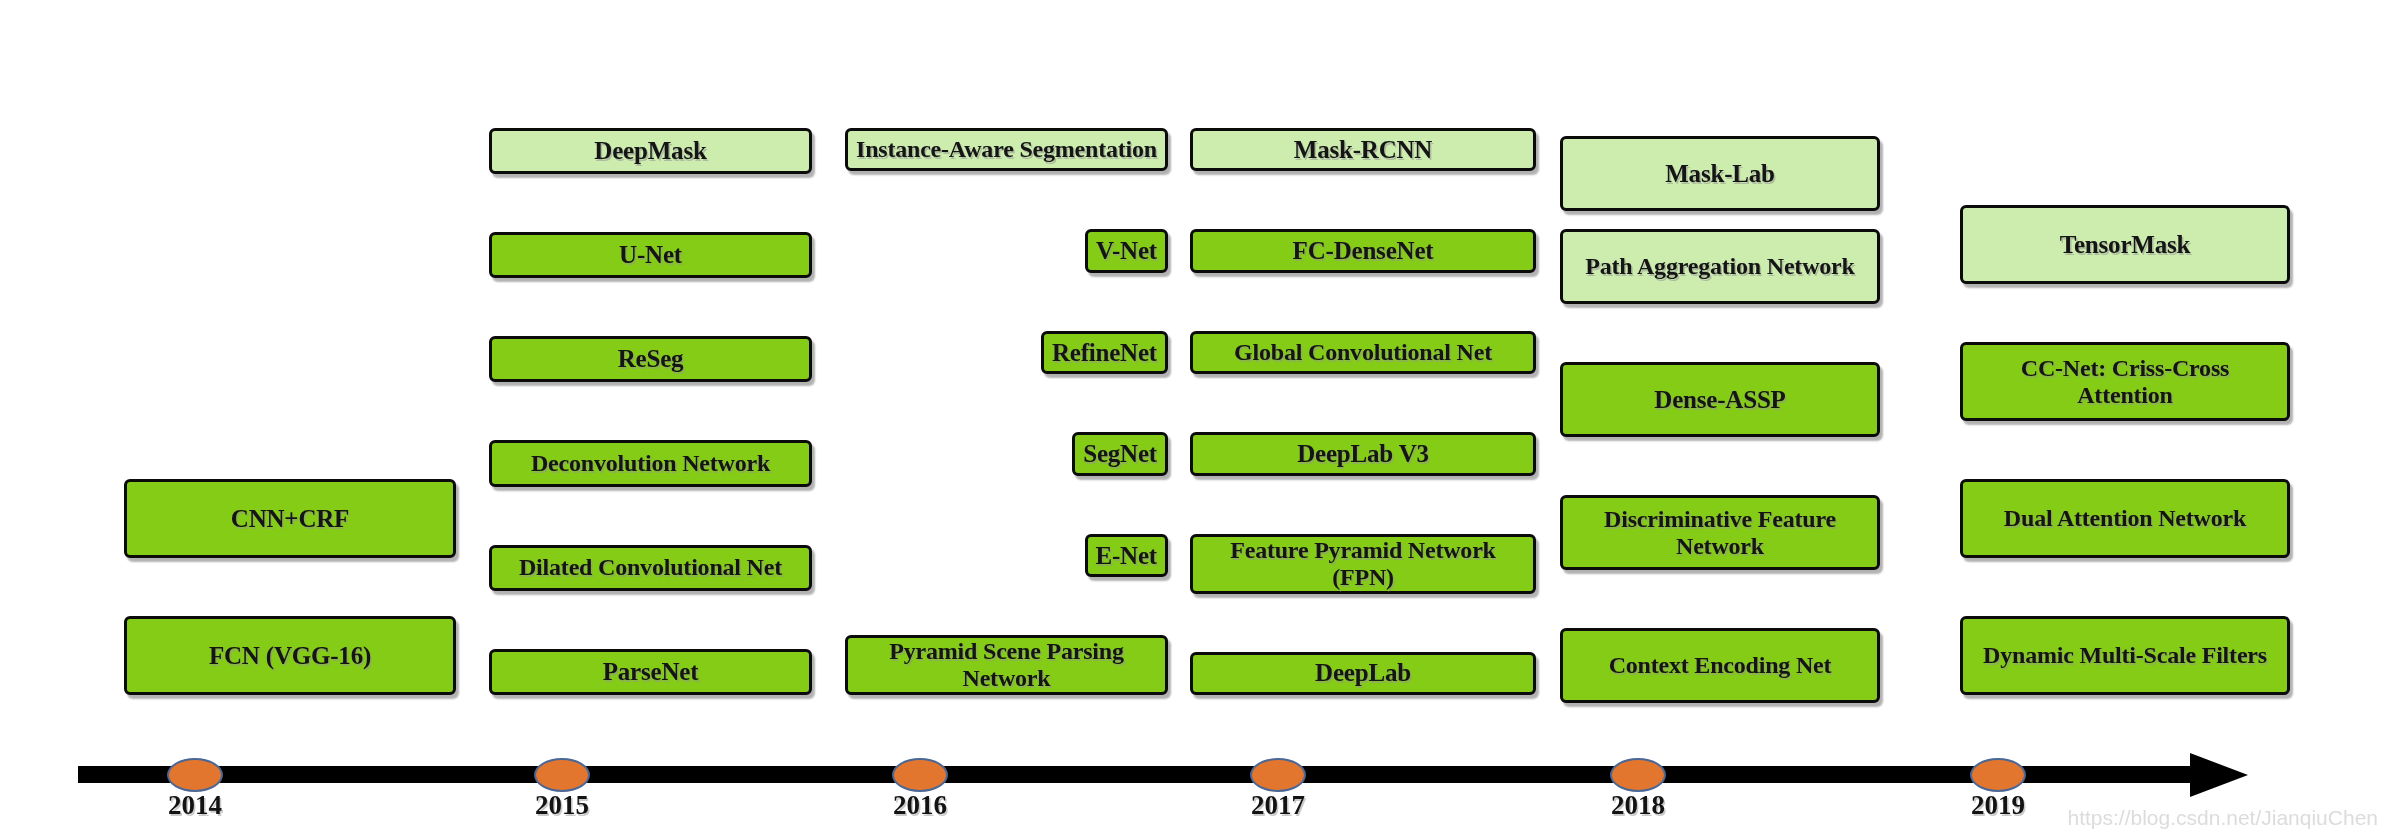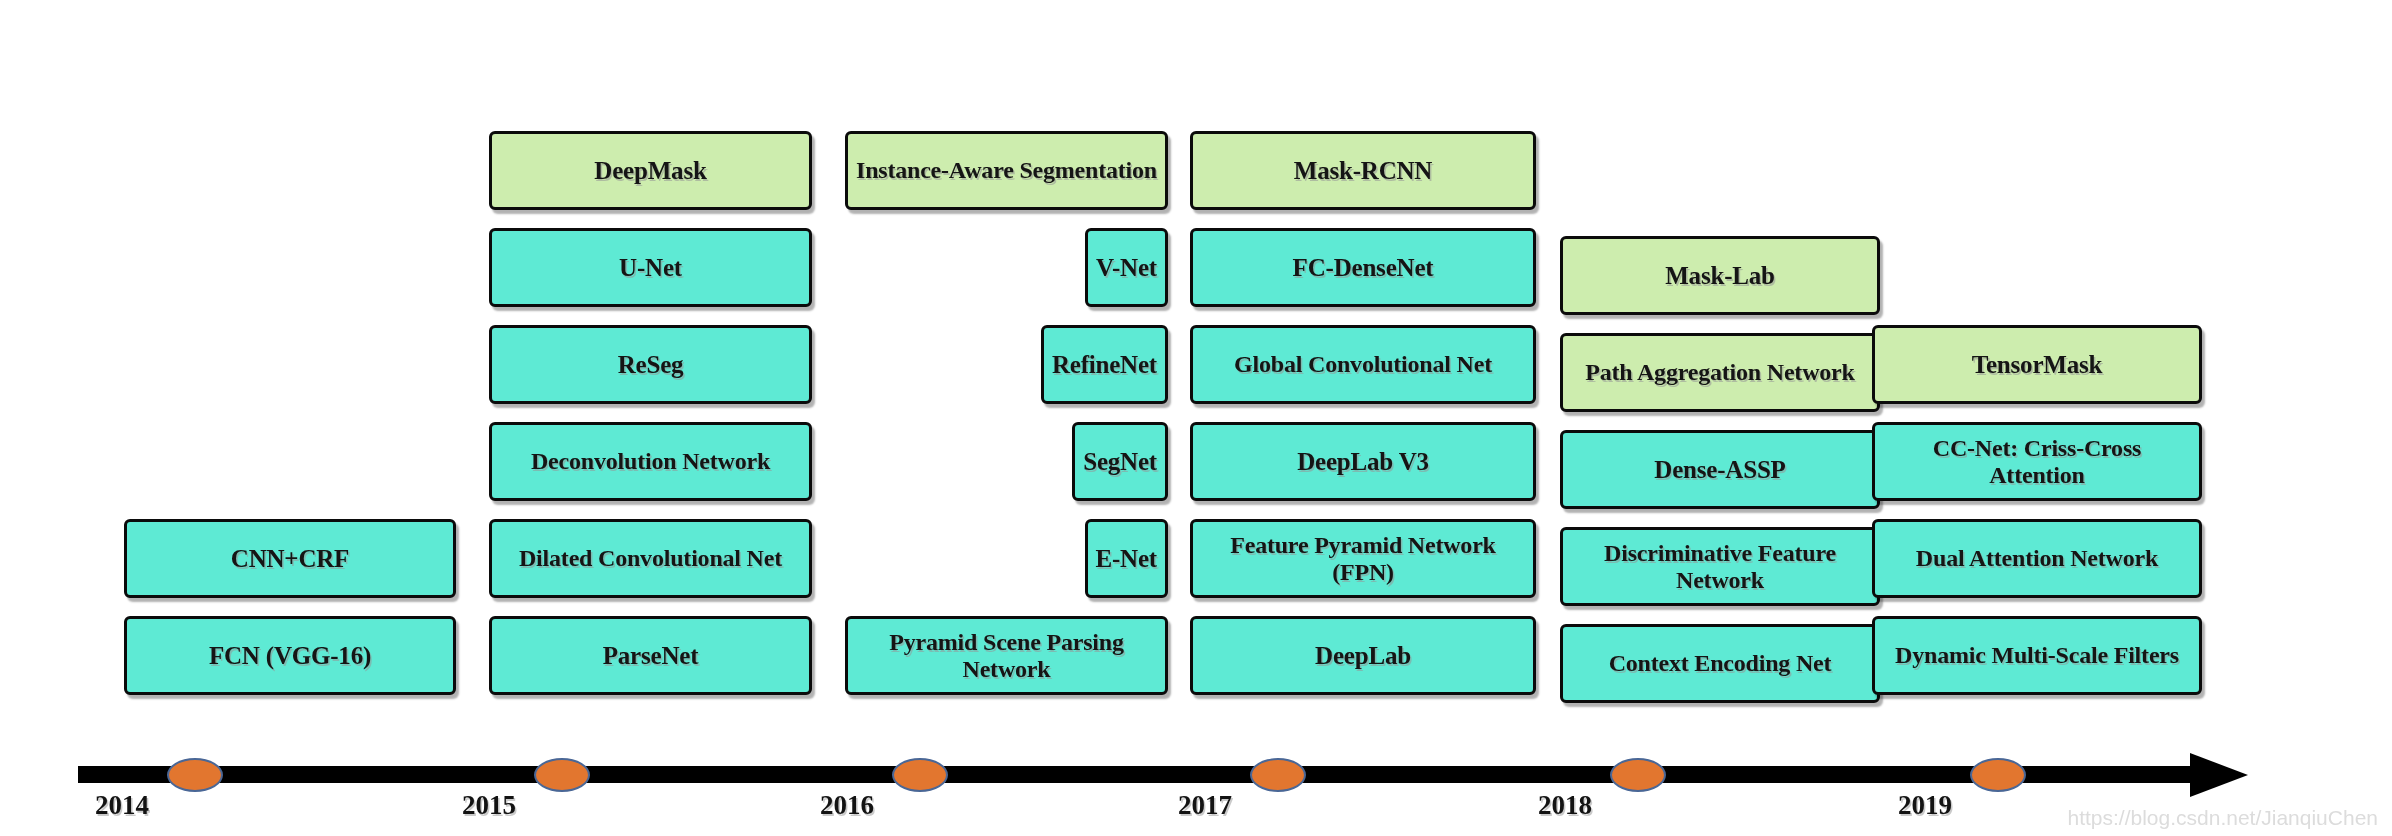--- a/index.html
+++ b/index.html
@@ -37,21 +37,21 @@
     border-radius: 6px;
     display: flex;
     align-items: center;
     justify-content: center;
     text-align: center;
     padding: 0 8px;
     box-shadow: 3px 4px 2px rgba(0,0,0,0.30);
   }
   .method-box:last-child { margin-bottom: 0; }
 
-  .method-box.fill-orange { background: #5eead4; }
+  .method-box.fill-orange { background: #84cc16; margin-top: 40px; }
   .method-box.fill-green  { background: #cdedae; }
 
   .method-label {
     font-weight: bold;
     font-size: 25px;
     line-height: 1.12;
     color: #151515;
     letter-spacing: -0.2px;
     text-shadow: 1.5px 1.5px 0 rgba(150,150,150,0.55);
   }
@@ -94,20 +94,21 @@
     background: #e2762f;
     border: 2px solid #4a6796;
     box-sizing: border-box;
   }
 
   .year-label {
     position: absolute;
     top: 790px;
     width: 200px;
     margin-left: -100px;
+    text-align: center;
     font-weight: bold;
     font-size: 27px;
     color: #131313;
     text-shadow: 1.5px 1.5px 0 rgba(150,150,150,0.5);
   }
 
   
   #watermark {
     position: absolute;
     right: 14px;
@@ -202,21 +203,21 @@
         <div class="method-box fill-orange">
           <span class="method-label">Dense-ASSP</span>
         </div>
         <div class="method-box fill-orange">
           <span class="method-label two-line">Discriminative Feature Network</span>
         </div>
         <div class="method-box fill-orange">
           <span class="method-label two-line">Context Encoding Net</span>
         </div>
       </div>
-      <div class="year-column" style="left: 1872px; width: 330px; top: 128px; height: 567px;">
+      <div class="year-column" style="left: 1960px; width: 330px; top: 128px; height: 567px;">
         <div class="method-box fill-green">
           <span class="method-label">TensorMask</span>
         </div>
         <div class="method-box fill-orange">
           <span class="method-label two-line">CC-Net: Criss-Cross Attention</span>
         </div>
         <div class="method-box fill-orange">
           <span class="method-label two-line">Dual Attention Network</span>
         </div>
         <div class="method-box fill-orange">

